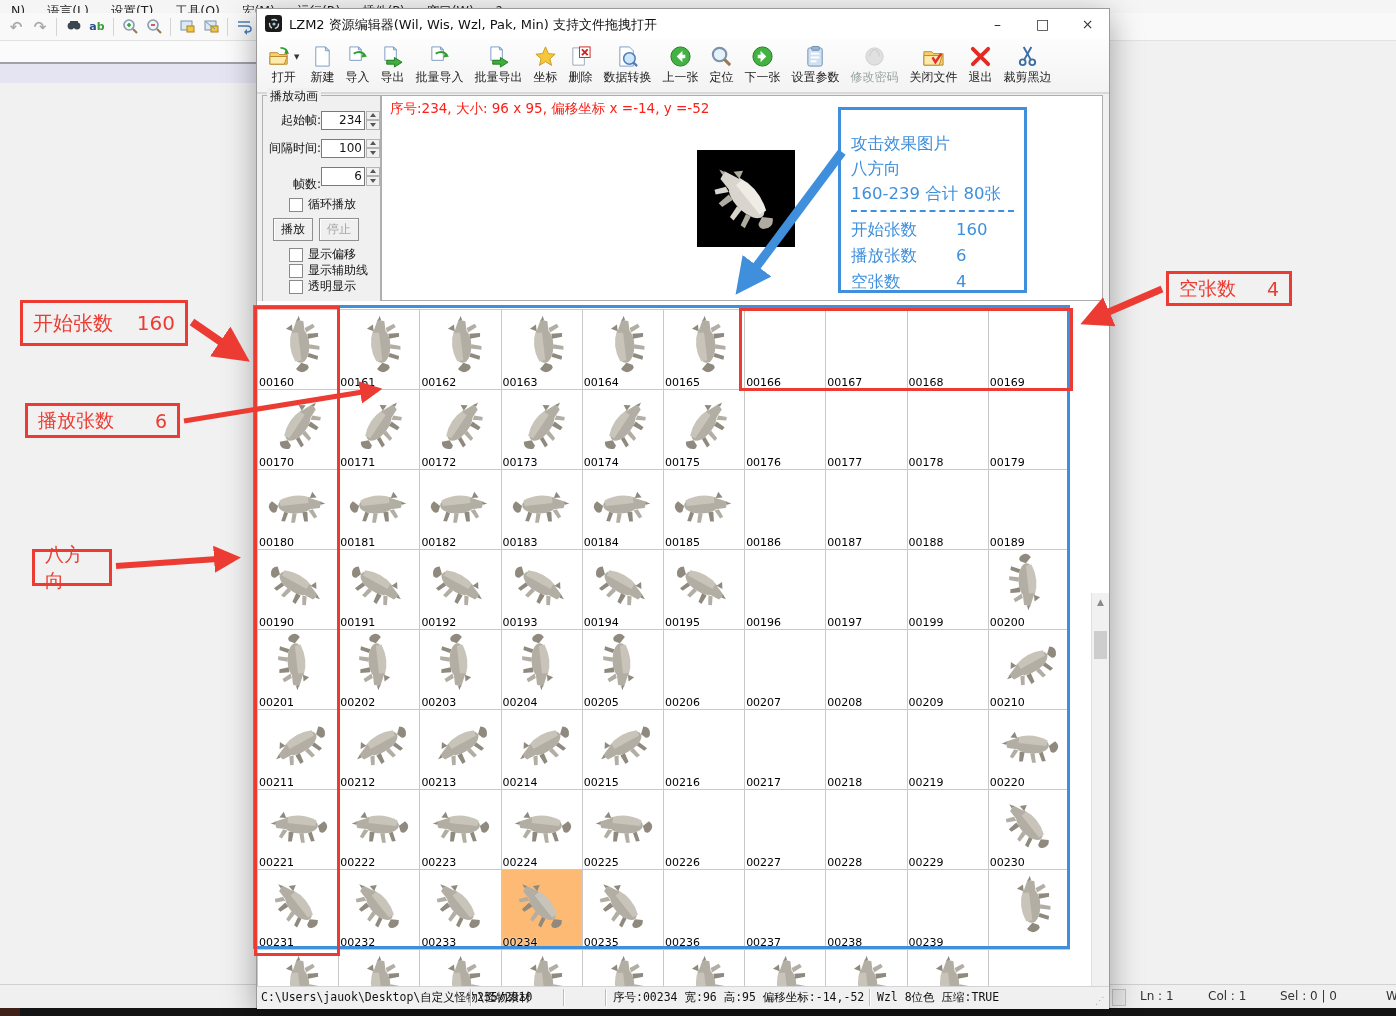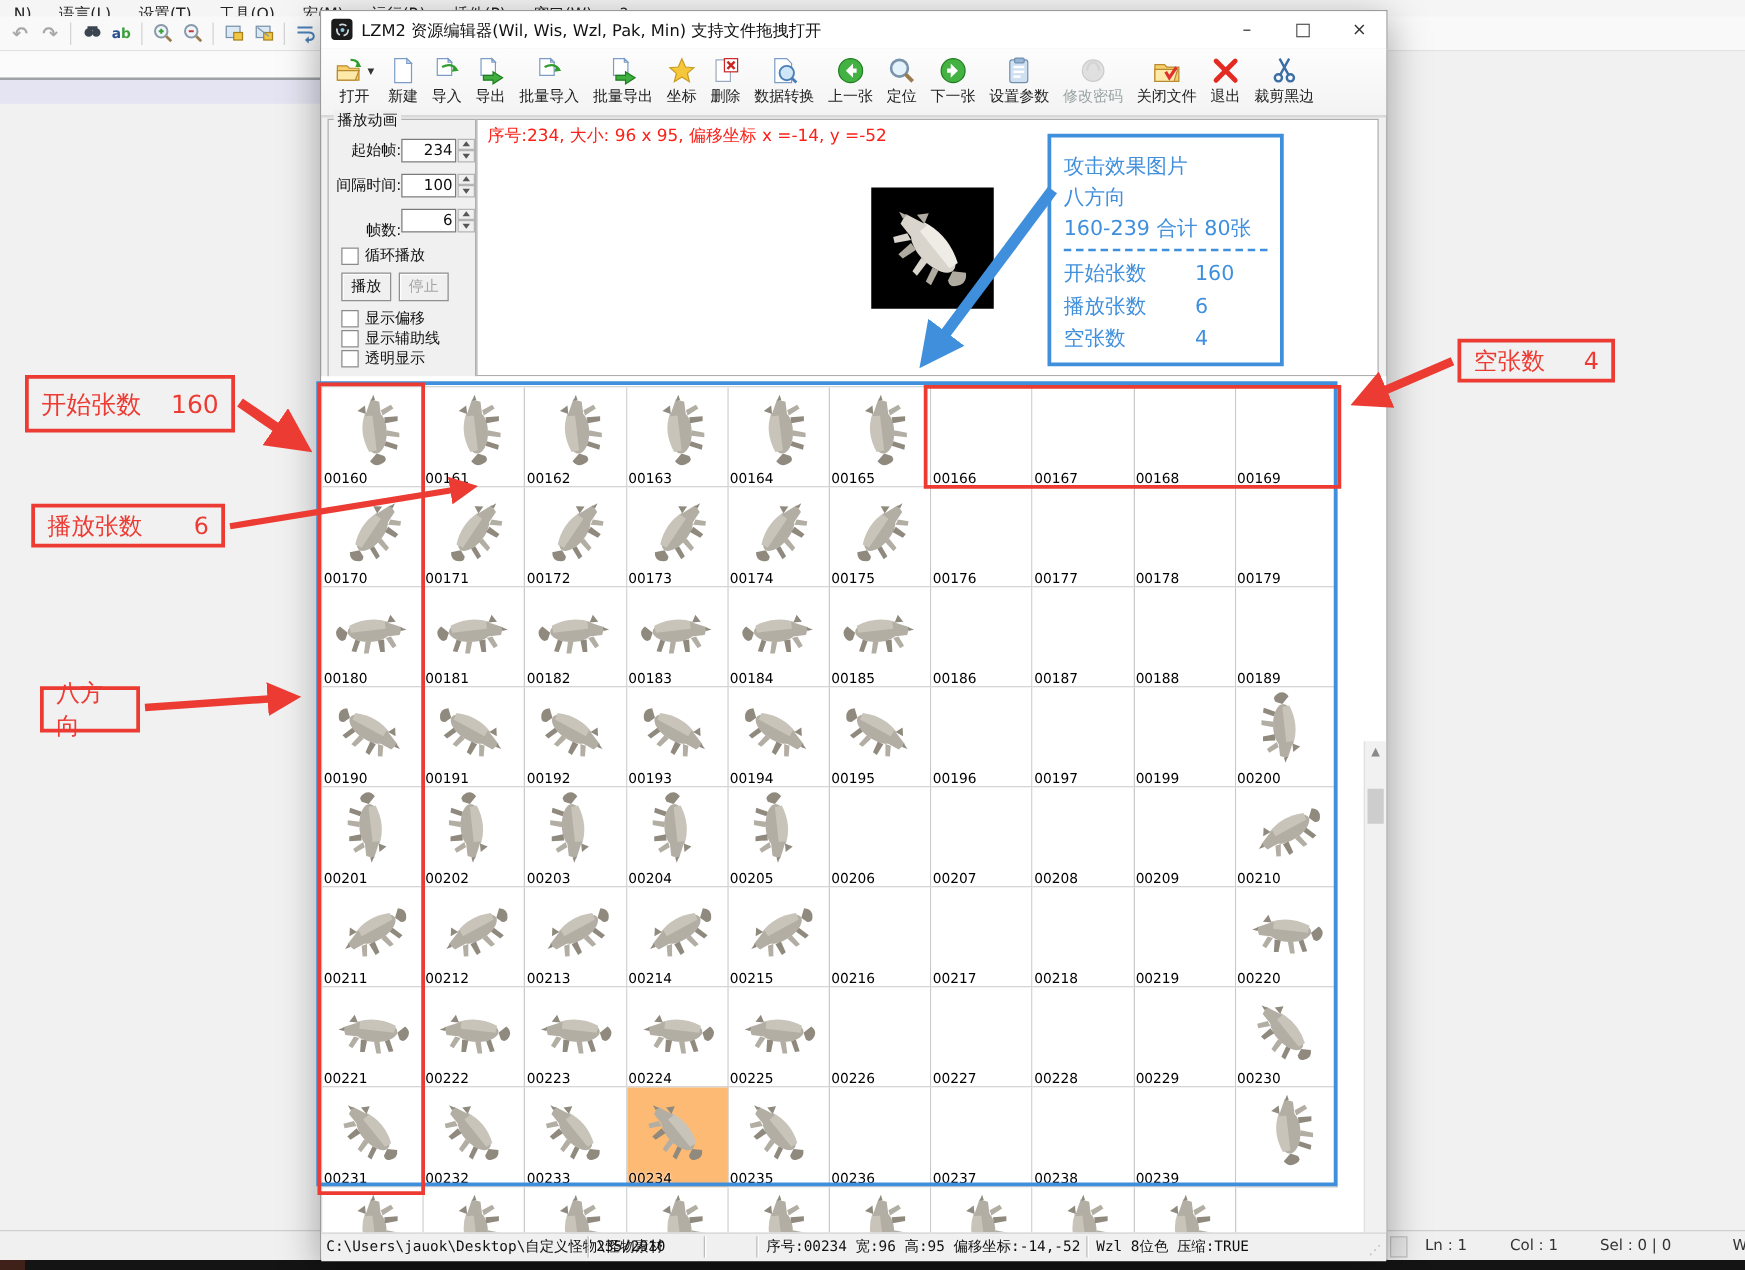--- a/index.html
+++ b/index.html
@@ -46,21 +46,21 @@
   .groupbox{left:5px;top:86px;width:117px;height:206px;border:1px solid #b0b0b0;}
   .groupbox .gtitle{position:absolute;left:4px;top:-8px;background:#f0f0f0;padding:0 3px;font-size:12px;color:#111;}
   .fieldrow{position:absolute;left:0;height:20px;display:flex;align-items:center;width:117px;}
   .fieldrow .flabel{font-size:12px;text-align:right;color:#111;flex:0 0 auto;}
   .numbox{width:38px;height:17px;background:#fff;border:1px solid #7a7a7a;font-size:12px;text-align:right;
     padding:0 2px;line-height:17px;}
   .spin{width:14px;height:19px;display:flex;flex-direction:column;margin-left:1px;}
   .spin div{flex:1;background:#f0f0f0;border:1px solid #b5b5b5;display:flex;align-items:center;justify-content:center;}
   .spin .up:before{content:"";border-left:3px solid transparent;border-right:3px solid transparent;border-bottom:4px solid #555;}
   .spin .dn:before{content:"";border-left:3px solid transparent;border-right:3px solid transparent;border-top:4px solid #555;}
-  .cbrow{position:absolute;display:flex;align-items:center;font-size:12px;color:#111;}
+  .cbrow{position:absolute;display:flex;align-items:center;font-size:12px;color:#111;margin-left:16px;}
   .cb{width:12px;height:12px;background:#fff;border:1px solid #8a8a8a;margin-right:5px;flex:0 0 auto;}
   .pbtn{position:absolute;width:38px;height:21px;background:#f0f0f0;border:1px solid #8f8f8f;
     box-shadow:inset 1px 1px 0 #fff;font-size:12px;display:flex;align-items:center;justify-content:center;color:#111;}
   .pbtn.disabled{color:#a5a5a5;}
 
   
   .preview{left:124px;top:86px;width:722px;height:206px;background:#fff;border:1px solid #adadad;box-sizing:border-box;}
   .redinfo{position:absolute;left:8px;top:4px;font-size:13.5px;color:#fb2018;white-space:nowrap;}
   .pvblack{position:absolute;left:315px;top:54px;width:98px;height:97px;background:#000;overflow:hidden;}
   .pvblack .wolf{width:84px;height:66px;margin:12px auto 0;}
@@ -85,21 +85,21 @@
   
   .statusbar{left:0;top:977px;width:852px;height:22px;background:#f0f0f0;border-top:1px solid #d4d4d4;
     font-size:11.5px;color:#111;}
   .statusbar .seg{position:absolute;top:3px;white-space:nowrap;font-family:"DejaVu Sans Mono","Liberation Mono",monospace;}
   .statusbar .ssep{position:absolute;top:2px;width:1px;height:17px;background:#bdbdbd;box-shadow:1px 0 0 #fff;}
   .statusbar .sgrip{position:absolute;right:2px;top:8px;width:12px;height:12px;color:#b5b5b5;font-size:10px;}
 
   
   .ann-rect{border:3px solid;box-sizing:border-box;pointer-events:none;}
   .bluebox{left:838px;top:107px;width:189px;height:186px;border:3px solid #3f8fdc;background:#fff;
-    box-sizing:border-box;padding:10px 10px;color:#3f8fdc;font-size:16.5px;line-height:25px;}
+    box-sizing:border-box;padding:21px 10px;color:#3f8fdc;font-size:16.5px;line-height:25px;}
   .bluebox .dash{border-top:2px dashed #3f8fdc;margin:4px 0 5px 0;}
   .bluebox .brow{display:flex;line-height:26px;}
   .bluebox .brow .bl{width:105px;}
   .redlabel{border:3px solid #ec3b32;box-sizing:border-box;color:#ec3b32;display:flex;align-items:center;
     font-size:19px;padding:0 10px;background:transparent;}
   .redlabel .rv{margin-left:auto;}
   svg.overlay{position:absolute;left:0;top:0;width:1396px;height:1016px;pointer-events:none;}
 </style>
 </head>
 <body>

